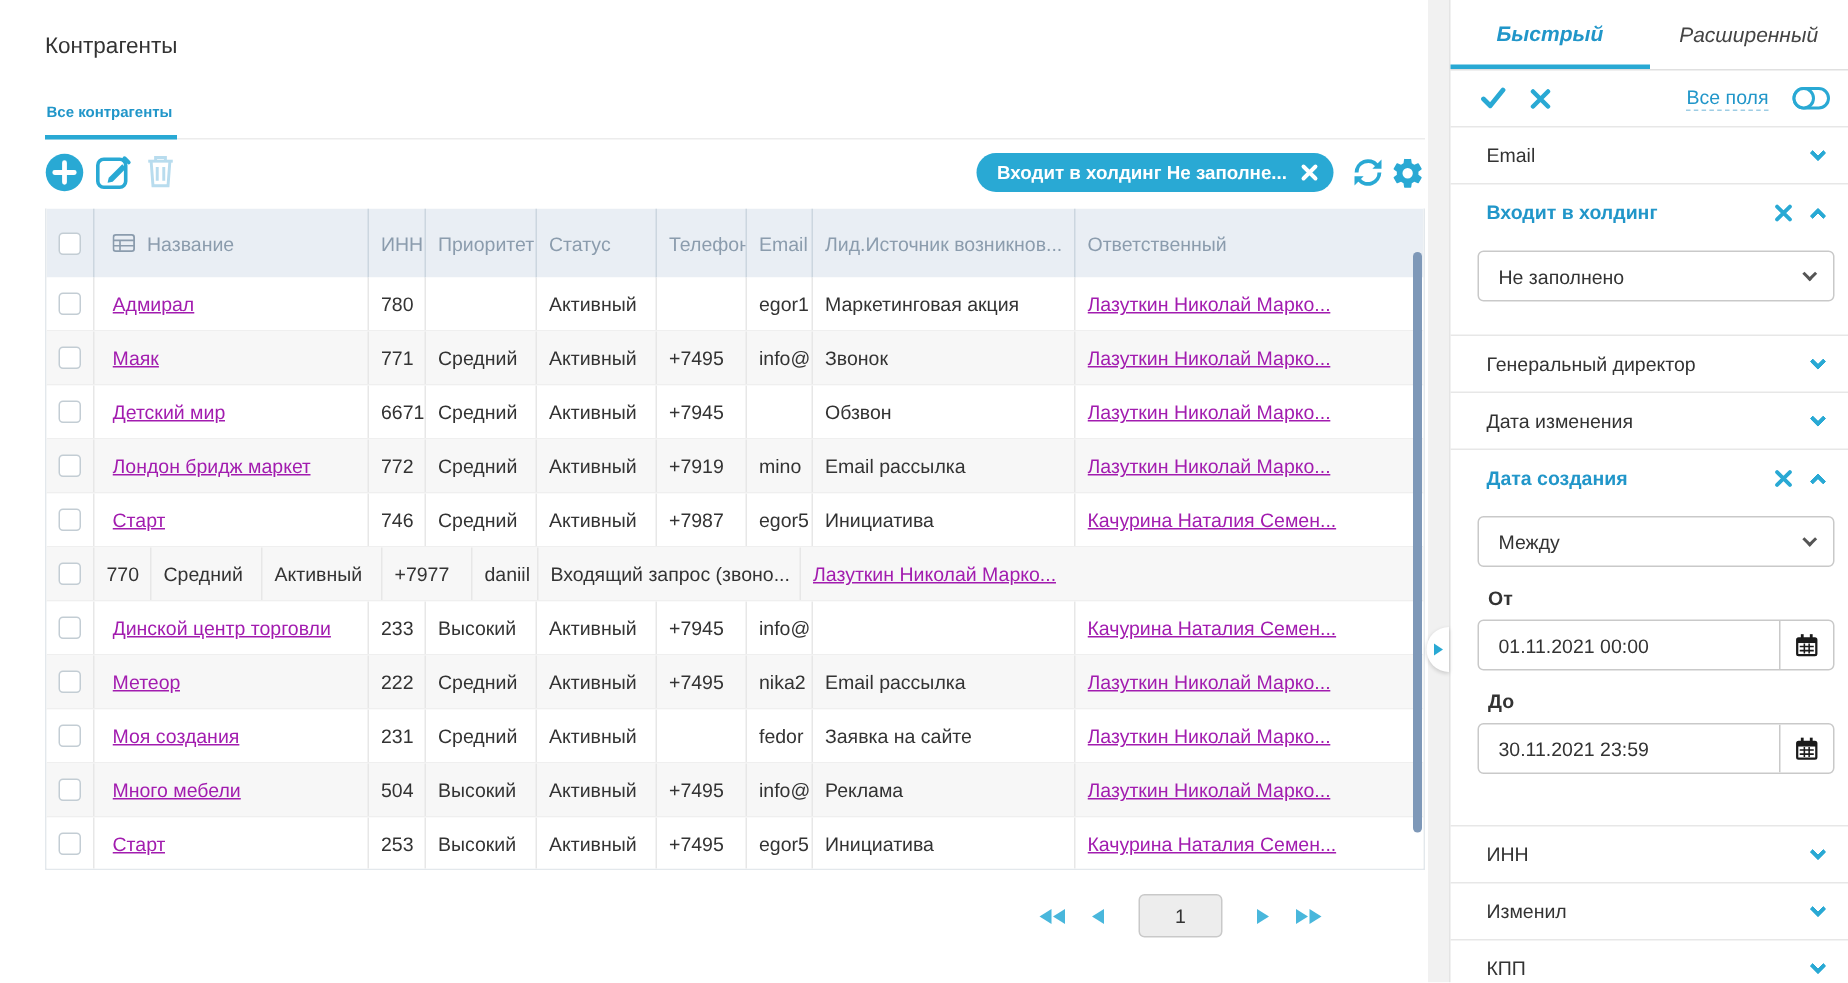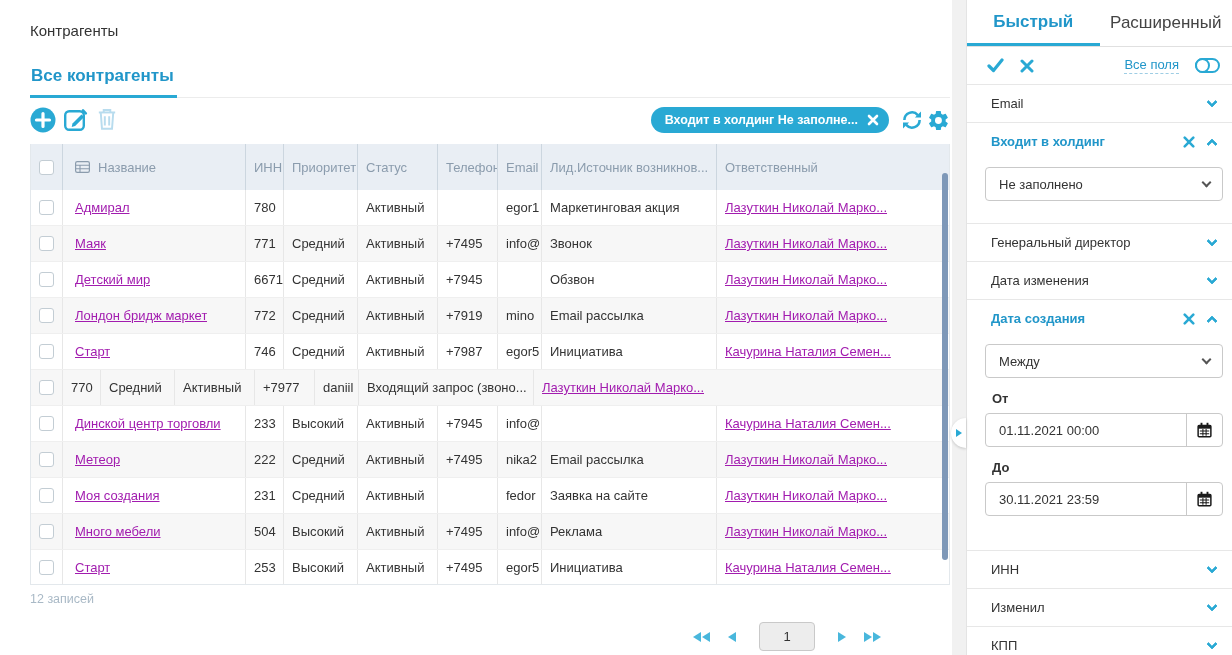--- a/index.html
+++ b/index.html
@@ -5,21 +5,21 @@
   * { margin:0; padding:0; box-sizing:border-box; }
   html,body { width:1232px; height:655px; overflow:hidden; background:#fff;
     font-family:"Liberation Sans", sans-serif; font-size:13px; color:#333; }
   .app { position:relative; width:1232px; height:655px; }
 
   
   .main { position:absolute; left:0; top:0; width:952px; height:655px; background:#fff; }
   .page-title { margin:22px 0 0 30px; font-size:15px; font-weight:500; color:#333; }
   .tabbar { margin:27px 0 0 30px; width:920px; border-bottom:1px solid #ececec; }
   .vtab { display:inline-block; padding:0 3px 9px 1px; margin-bottom:-1px; border-bottom:3px solid #29a9d4;
-    color:#2196c9; font-weight:bold; font-size:17px; cursor:pointer; }
+    color:#2196c9; font-weight:bold; font-size:10px; cursor:pointer; }
 
   .toolbar { display:flex; align-items:flex-start; margin:9px 0 7px 30px; width:920px; height:30px; }
   .tbtn { display:inline-flex; align-items:center; justify-content:center; margin-right:7px; cursor:pointer; }
   .toolbar-right { margin-left:auto; display:flex; align-items:center; }
   .chip { display:flex; align-items:center; height:26px; background:#29a9d4; border-radius:14px;
     padding:0 10px 0 14px; color:#fff; font-weight:bold; font-size:12.5px; cursor:pointer; }
   .chip .xw { display:inline-flex; margin-left:9px; cursor:pointer; }
 
   
   .tablewrap { position:relative; margin-left:30px; width:920px; height:441px; overflow:hidden;
@@ -57,22 +57,22 @@
   
   .gutter { position:absolute; left:952px; top:0; width:14px; height:655px; background:#f1f1f1; }
   .handle { position:absolute; left:951px; top:418px; width:15px; height:30px; background:#fff;
     border-radius:15px 0 0 15px; box-shadow:0 1px 3px rgba(0,0,0,.18); display:flex; align-items:center;
     justify-content:center; cursor:pointer; z-index:3; }
   .handle .tri.r { border-left:6px solid #29a9d4; border-top-width:4px; border-bottom-width:4px; }
 
   
   .fpanel { position:absolute; left:966px; top:0; width:266px; height:655px; background:#fff; border-left:1px solid #e4e4e4; }
   .ftabs { display:flex; height:47px; border-bottom:1px solid #e0e0e0; }
-  .ftab { flex:1; display:flex; align-items:center; justify-content:center; font-size:17px; color:#444;
-    font-weight:500; cursor:pointer; }
+  .ftab { flex:1; display:flex; align-items:center; justify-content:center; font-size:14px; color:#444;
+    font-weight:500; cursor:pointer;font-style:italic; }
   .ftab.active { color:#2196c9; font-weight:bold; border-bottom:3px solid #29a9d4; }
   .factions { display:flex; align-items:center; height:38px; padding:0 12px 0 20px; border-bottom:1px solid #e7e7e7; }
   .fact { display:inline-flex; margin-right:16px; cursor:pointer; }
   .allfields { margin-left:auto; display:flex; align-items:center;gap:10px; }
   .allfields .lbl { color:#2196c9; font-size:13px; border-bottom:1px dashed #9ecde4; padding-bottom:1px; cursor:pointer; }
   .toggle { position:relative; width:25px; height:15px; border:2px solid #29a9d4; border-radius:9px; margin-left:6px; cursor:pointer; }
   .toggle .knob { position:absolute; left:-2px; top:-2px; width:15px; height:15px; background:#fff;
     border:2px solid #29a9d4; border-radius:50%; }
 
   .fsec { border-top:1px solid #e7e7e7; }
@@ -377,21 +377,20 @@
             <div class="cell c-status"></div>
             <div class="cell c-phone"></div>
             <div class="cell c-email"></div>
             <div class="cell c-source"></div>
             <div class="cell c-resp"></div>
           </div>
         </div>
       <div class="vscroll"></div>
     </div>
 
-    <div class="records">12 записей</div>
 
     <div class="pager">
       <span class="pg dbl">
           <span class="tri l"></span>
           <span class="tri l"></span>
         </span>
       <span class="pg">
           <span class="tri l"></span>
         </span>
       <input class="pg-input" value="1" style="">

